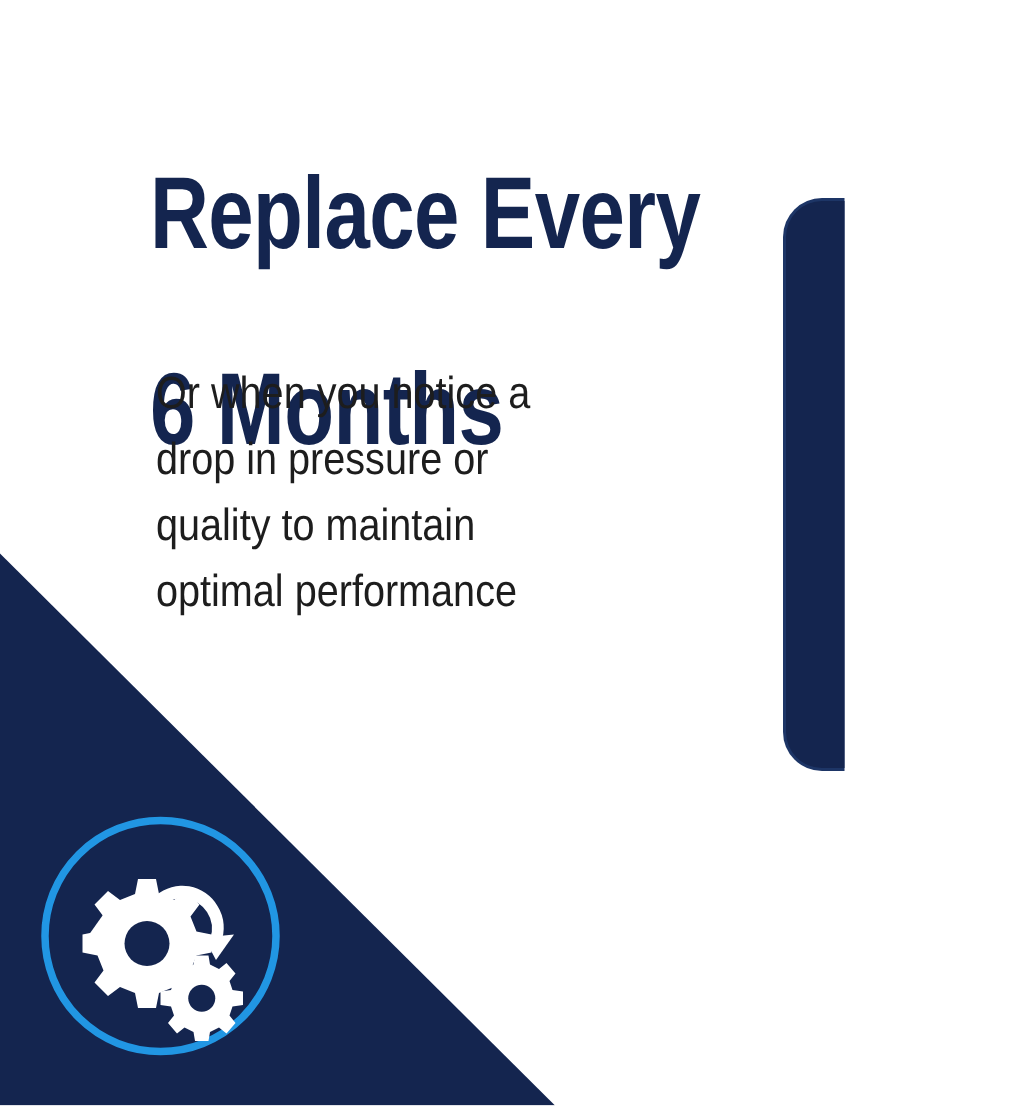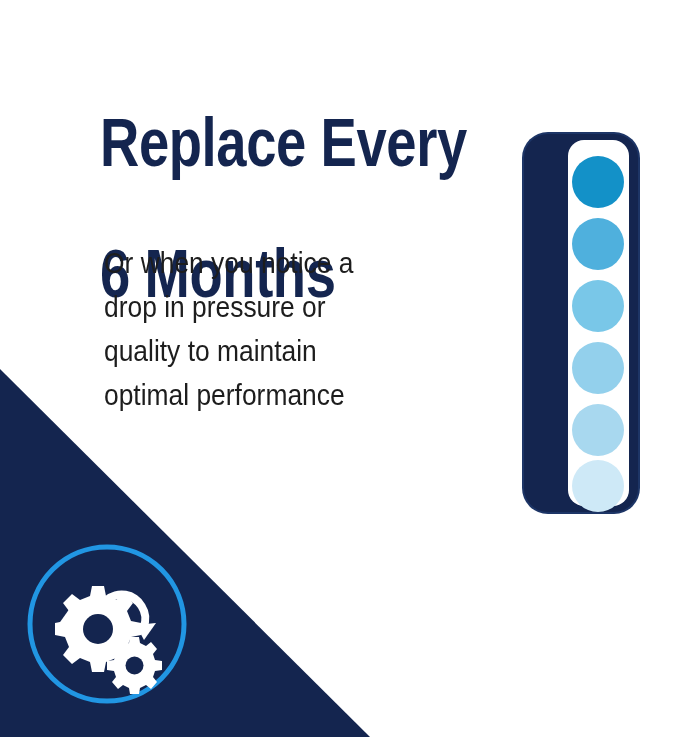--- a/index.html
+++ b/index.html
@@ -6,21 +6,21 @@
   html, body {
     margin: 0;
     padding: 0;
     background: #ffffff;
   }
   body {
     font-family: "Liberation Sans", sans-serif;
   }
   #infographic {
     position: relative;
-    width: 679px;
+    width: 563px;
     height: 737px;
     background: #ffffff;
     overflow: hidden;
   }
 
   
   .corner-triangle {
     position: absolute;
     left: 0;
     top: 0;

